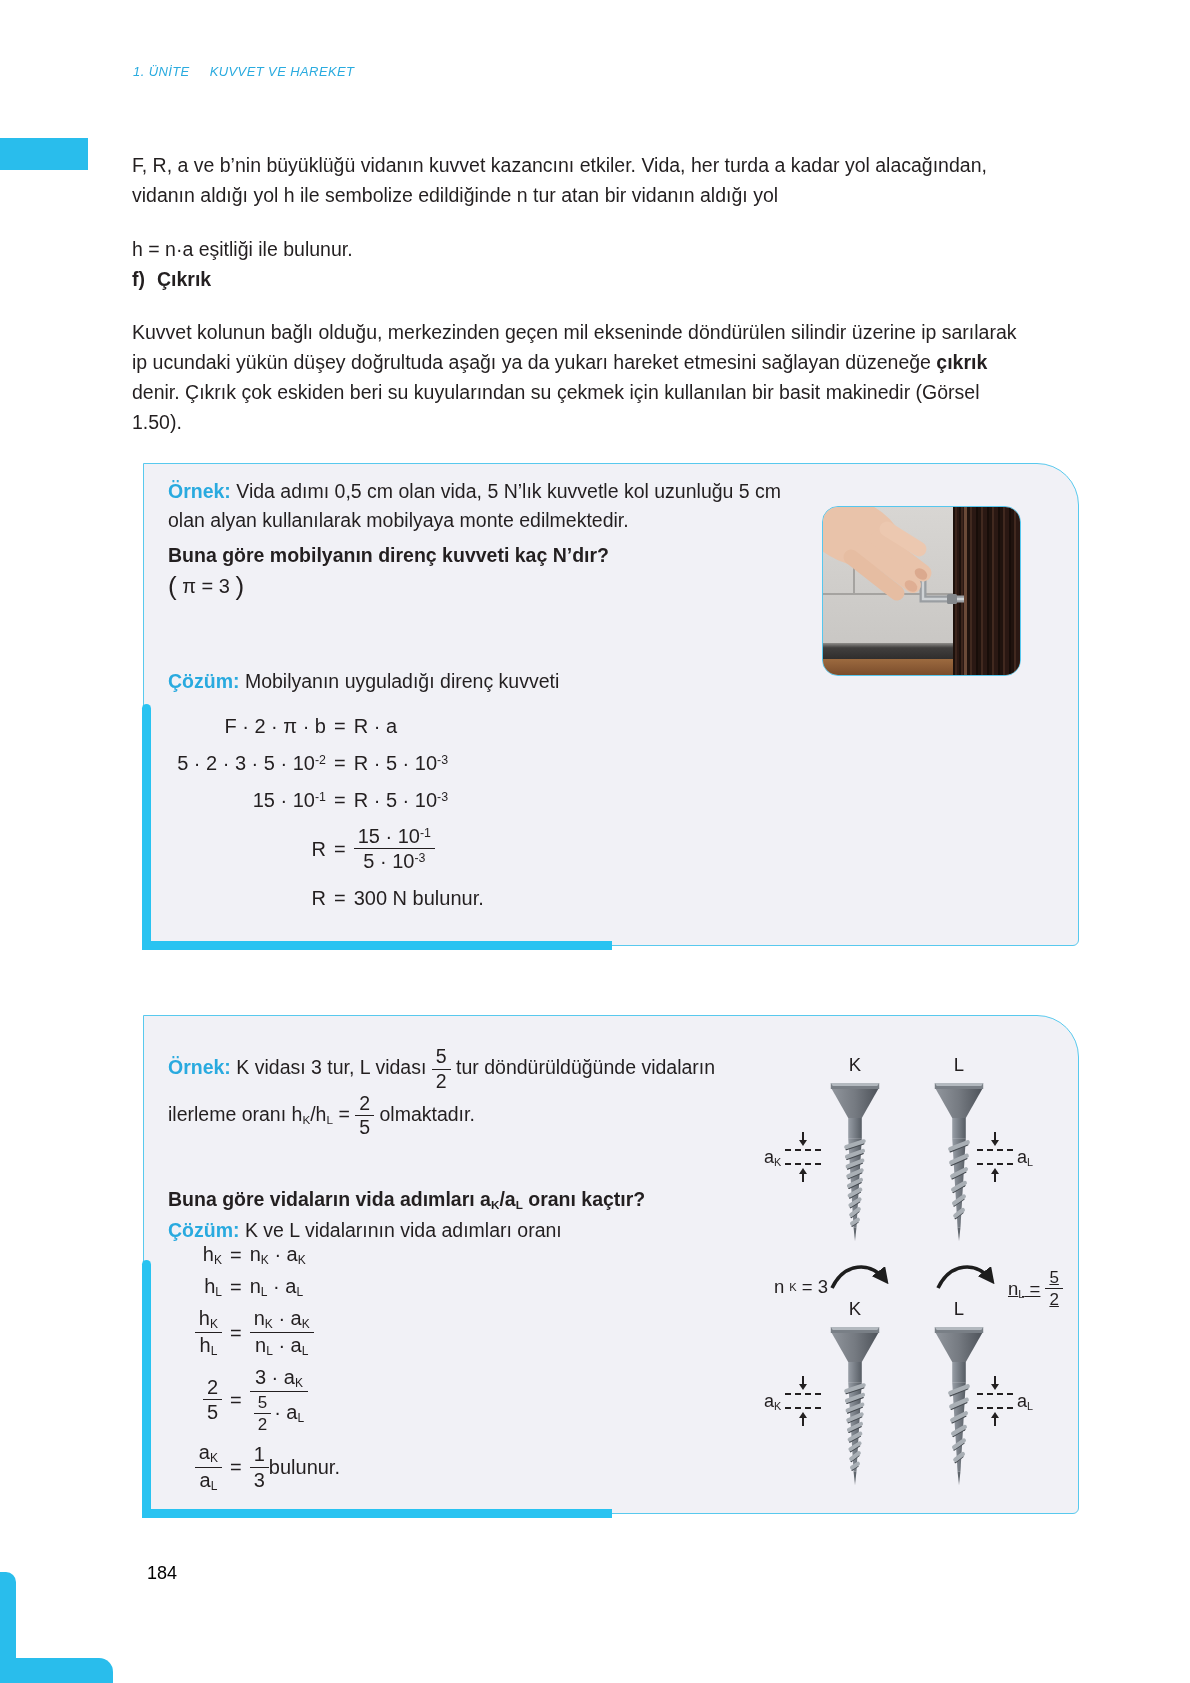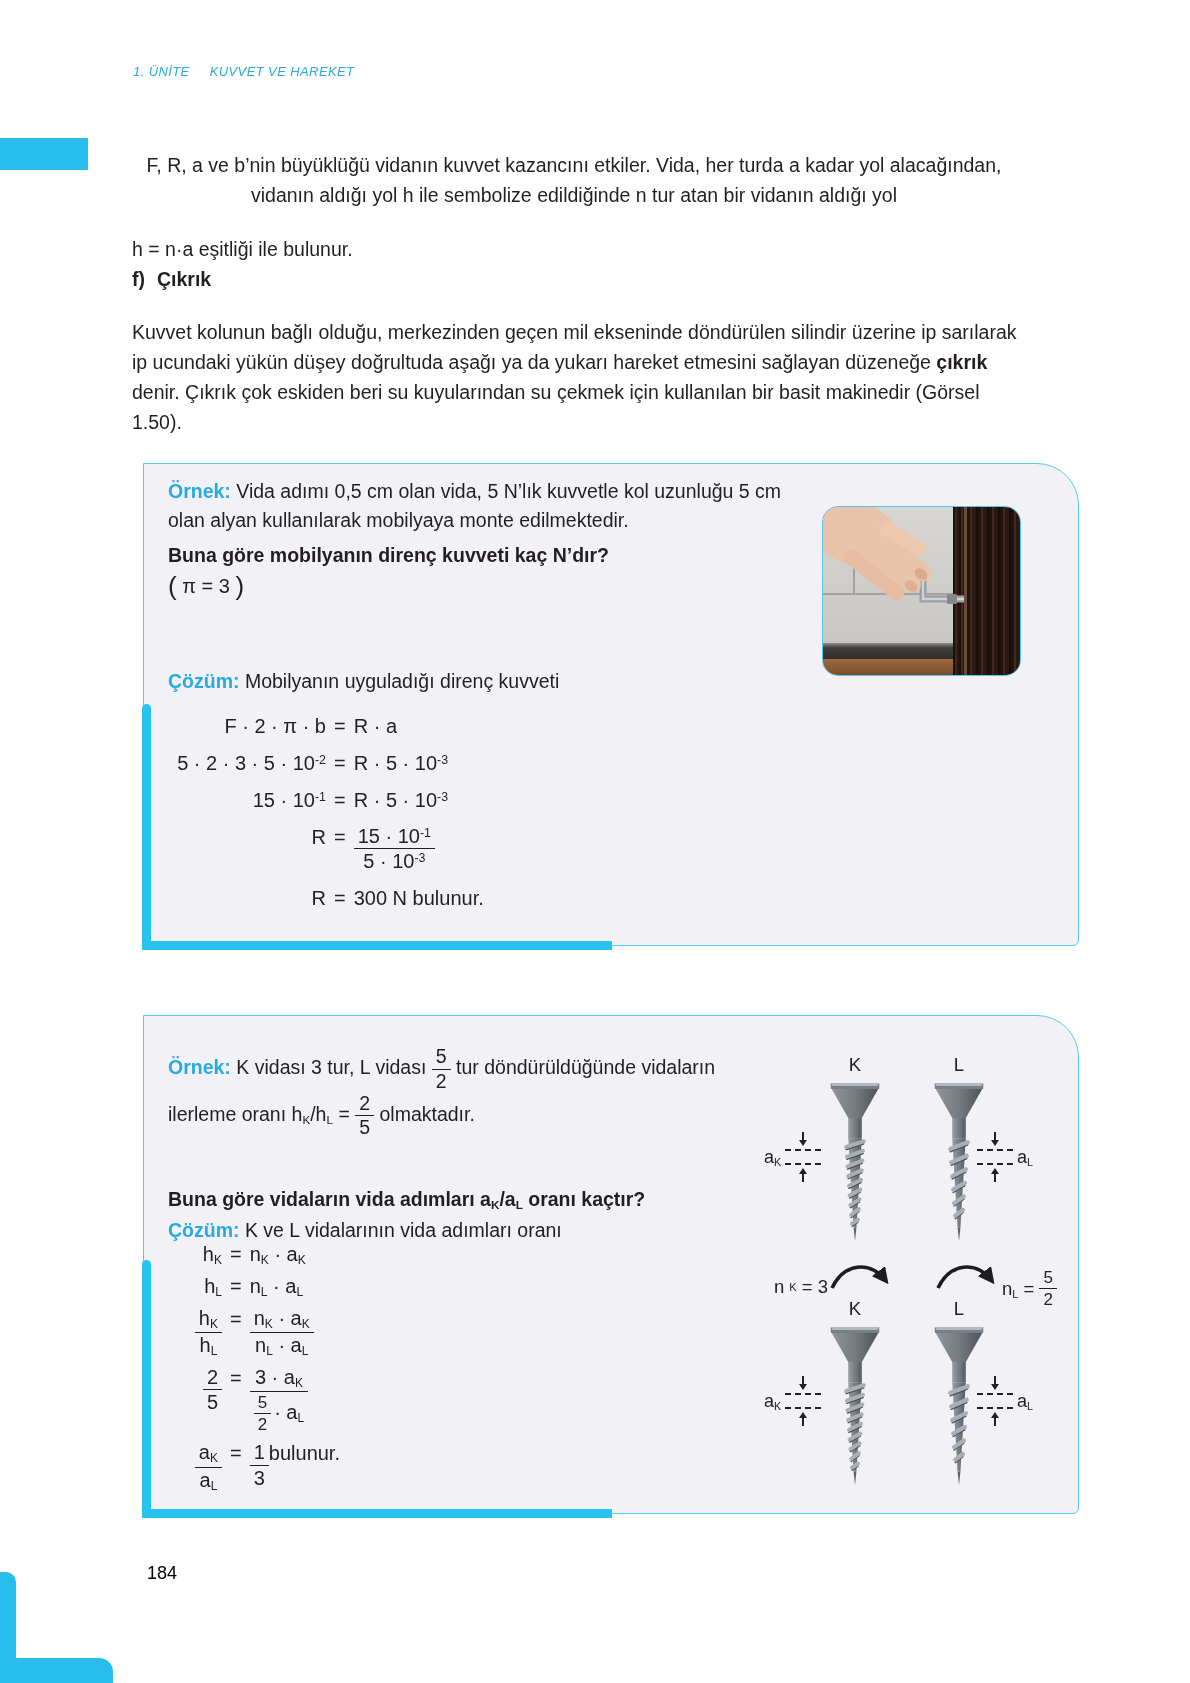--- a/index.html
+++ b/index.html
@@ -6,21 +6,21 @@
   #page{position:relative;width:1190px;height:1683px;background:#fff;overflow:hidden;
         font-family:"Liberation Sans","DejaVu Sans",sans-serif;color:#231f20;}
 
   
   .unit-header{position:absolute;left:133px;top:64px;font-style:italic;color:#2aabdf;
                font-size:13px;letter-spacing:.4px;display:flex;gap:20px;}
   .cyan-block{position:absolute;left:0;top:138px;width:88px;height:32px;background:#29bdec;}
 
   
   .body-text{font-size:19.5px;line-height:30px;}
-  .intro-para{position:absolute;left:132px;top:130px;width:884px;text-align:center;}
+  .intro-para{position:absolute;left:132px;top:130px;width:884px;}
   .intro-eq{position:absolute;left:132px;top:214px;}
   .sec-heading{position:absolute;left:132px;top:268px;font-size:19.5px;font-weight:700;display:flex;gap:12px;}
   .sec-para{position:absolute;left:132px;top:297px;width:892px;}
   .sec-para b{font-weight:700;}
 
   
   .ex-box{position:absolute;left:143px;width:934px;background:#f1f1f6;
           border:1.6px solid #58c9ee;border-radius:0 42px 6px 0;}
   #box1{top:463px;height:481px;}
   #box2{top:1015px;height:497px;}
@@ -38,21 +38,21 @@
   .pi-note .paren{font-size:26px;font-weight:300;vertical-align:-2px;}
 
   .cozum-line{position:absolute;left:24px;font-size:19.5px;}
   #box1 .cozum-line{top:206px;}
   #box2 .cozum-line{top:203px;}
 
   
   .eqs{position:absolute;font-size:20px;line-height:1.2;}
   #box1 .eqs{left:24px;top:250px;}
   #box2 .eqs{left:16px;top:226px;}
-  .eq-row{display:flex;align-items:flex-start;margin-bottom:13px;}
+  .eq-row{display:flex;align-items:center;margin-bottom:13px;}
   #box2 .eq-row{margin-bottom:7px;}
   .eq-row .lhs{text-align:right;}
   #box1 .eq-row .lhs{width:158px;}
   #box2 .eq-row .lhs{width:62px;}
   .eq-row .sign{padding:0 8px;}
   sub{font-size:60%;vertical-align:-0.25em;}
   sup{font-size:62%;vertical-align:0.5em;}
 
   .frac{display:inline-block;vertical-align:middle;text-align:center;line-height:1.12;}
   .frac .fn{display:block;border-bottom:1.8px solid #231f20;padding:0 4px 1px;}
@@ -360,21 +360,21 @@
         <span>a<sub>L</sub></span>
       </div>
 
       <span class="n-label" style="left:40px;top:230px;">n<sub>K</sub> = 3</span>
       <svg class="curve-arrow" style="left:94px;top:212px;" width="66" height="38" viewBox="0 0 66 38">
         <path d="M4,30 C16,5 42,2 58,23" fill="none" stroke="#1d1d1d" stroke-width="3.6" marker-end="url(#ah)"></path>
       </svg>
       <svg class="curve-arrow" style="left:200px;top:212px;" width="66" height="38" viewBox="0 0 66 38">
         <path d="M4,30 C16,5 42,2 58,23" fill="none" stroke="#1d1d1d" stroke-width="3.6" marker-end="url(#ah)"></path>
       </svg>
-      <span class="n-label" style="left:268px;top:222px;">
+      <span class="n-label" style="left:274px;top:222px;text-decoration:underline;">
         <span>n<sub>L</sub> =</span>
         <span class="frac small">
             <span class="fn">5</span>
             <span class="fd">2</span>
           </span>
       </span>
 
       <div class="screw-block" style="left:90px;top:252px;">
         <div class="screw-label">K</div>
         <svg class="screw-svg" viewBox="0 0 64 176">

